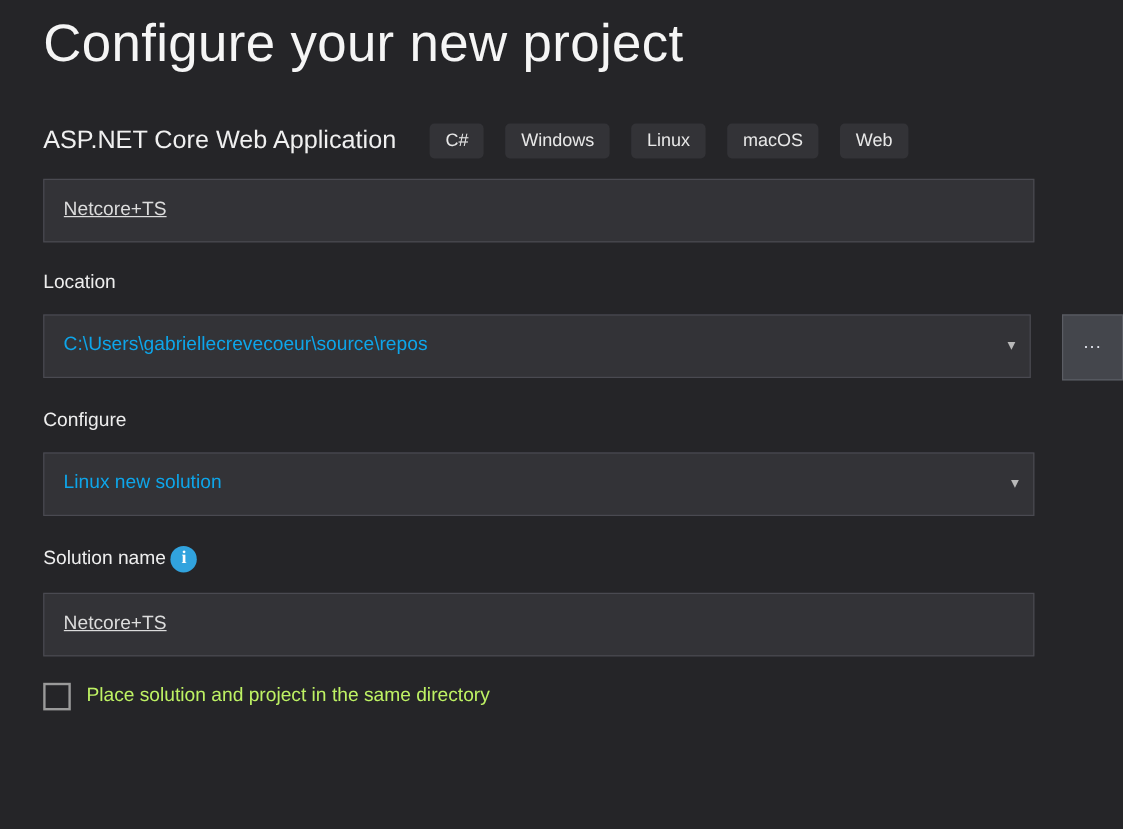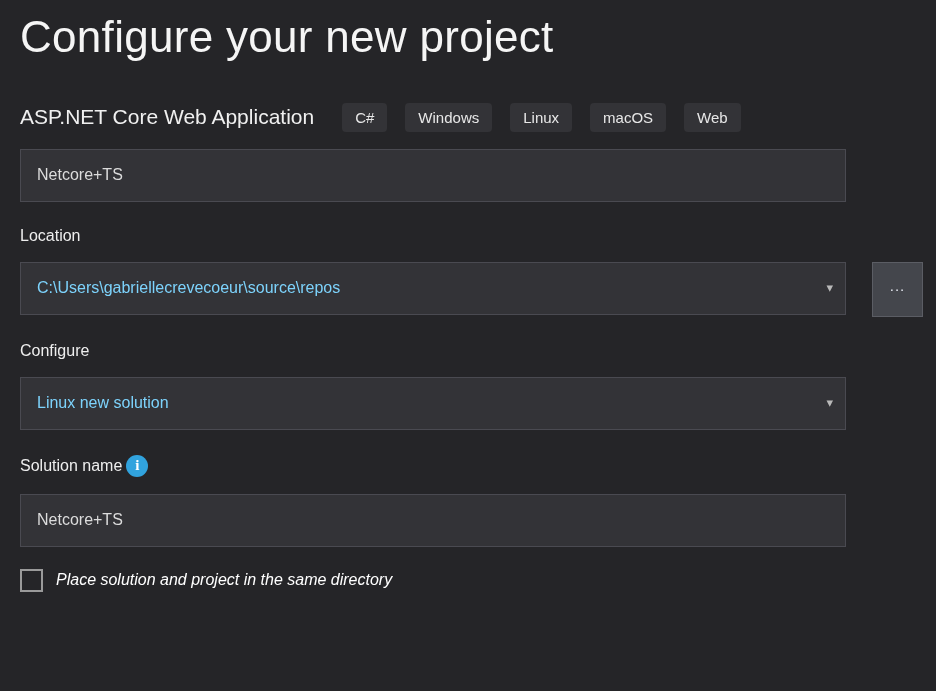--- a/index.html
+++ b/index.html
@@ -6,20 +6,21 @@
   html, body { background: #1e1e1f; }
   body { font-family: "Liberation Sans", sans-serif; }
 
   .screen {
     position: relative;
     width: 936px;
     height: 691px;
     background: #252528;
     color: #f0f0f0;
     overflow: hidden;
+    padding-left: 16px;
   }
 
   .content { padding: 0 0 0 20px; }
 
   .page-title {
     padding-top: 12px;
     font-size: 44px;
     font-weight: 200;
     letter-spacing: 0.3px;
     color: #f5f5f5;
@@ -60,38 +61,39 @@
     margin-top: 17px;
     width: 826px;
     height: 53px;
     background: #333337;
     border: 1.5px solid #4a4a51;
     color: #dcdcdc;
     font-family: "Liberation Sans", sans-serif;
     font-size: 16px;
     padding: 0 16px;
     outline: none;
+    text-decoration: underline;
   }
 
   .combo-row { display: flex; margin-top: 17px; align-items: stretch; }
 
   .combo {
     position: relative;
     width: 826px;
     height: 53px;
     background: #333337;
     border: 1.5px solid #4a4a51;
     display: flex;
     align-items: center;
     padding: 0 36px 0 16px;
     cursor: default;
   }
   .combo-value {
     font-size: 16px;
-    color: #7dd3fc;
+    color: #0ea5e9;
     white-space: nowrap;
     overflow: hidden;
   }
   .combo-arrow {
     position: absolute;
     right: 12px;
     top: 50%;
     transform: translateY(-54%);
     font-size: 13px;
     color: #b9b9b9;
@@ -138,22 +140,21 @@
   .checkbox-box {
     width: 23px;
     height: 23px;
     border: 2px solid #9a9a9a;
     background: transparent;
     flex: 0 0 auto;
   }
   .checkbox-label {
     margin-left: 13px;
     font-size: 16px;
-    color: #ffffff;
-    font-style: italic;
+    color: #bef264;
   }
 </style>
 </head>
 <body>
 
 <div class="screen">
   <div class="content">
 
     <h1 class="page-title">Configure your new project</h1>
 

